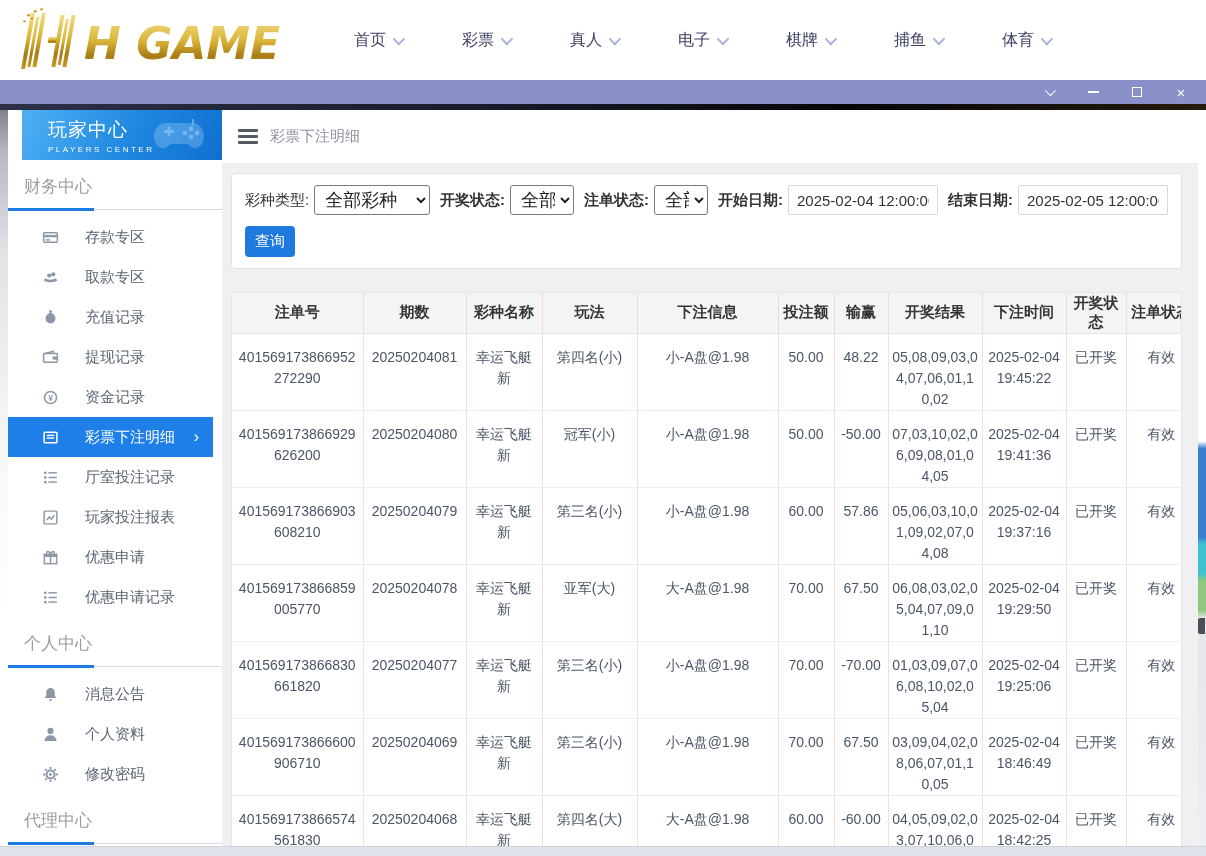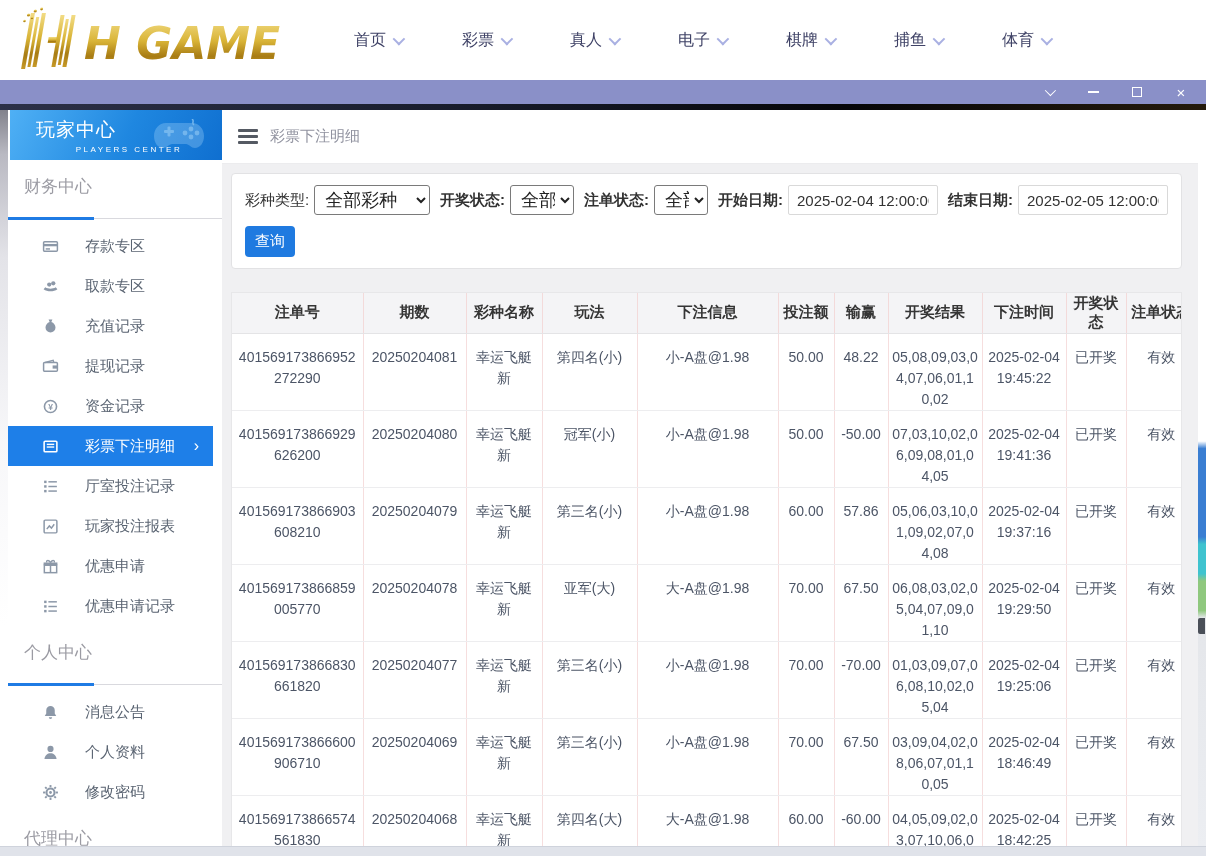--- a/index.html
+++ b/index.html
@@ -27,26 +27,26 @@
 
   
   .app { display:flex; height:736px; }
   .left-edge { width:8px; flex:none; background:linear-gradient(180deg,#82828c 0%,#b9b9c2 6%,#e3e3e8 20%,#f7f7f9 45%,#ffffff 70%); }
   .right-edge { width:8px; flex:none; position:relative;
     background:linear-gradient(180deg,#ffffff 0%,#ffffff 45%,#3a7ed2 46%,#3a7ed2 58%,#3fc3cf 59%,#3fc3cf 63%,#8fc87e 64%,#8fc87e 68%,#e4e6ea 69%,#eceef2 100%); }
   .edge-fragment { position:absolute; left:0; top:508px; width:7px; height:16px; background:#4a4f58; border-radius:2px 0 0 2px; }
 
   
   .sidebar { width:214px; flex:none; background:#fff; overflow:hidden; }
-  .sb-header { margin-left:2px; height:50px; position:relative; padding:7px 0 0 26px; color:#fff;
+  .sb-header { margin-left:14px; height:50px; position:relative; padding:7px 0 0 26px; color:#fff;
     background:linear-gradient(115deg,#4fb0f5 0%,#1f87e0 55%,#0f6fd0 100%); }
   .sb-title { font-size:19px; letter-spacing:1px; }
-  .sb-subtitle { font-size:8px; letter-spacing:2.5px; margin-top:2px;text-align:center; }
+  .sb-subtitle { font-size:8px; letter-spacing:2.5px; margin-top:2px; }
   .sb-gamepad { position:absolute; right:12px; top:9px; opacity:.55; }
-  .sb-section-title { font-size:17px; color:#9b9ba3; padding:15px 0 19px 16px; }
+  .sb-section-title { font-size:17px; color:#9b9ba3; padding:15px 0 10px 16px; }
   .sb-divider { position:relative; height:3px; margin:0 0 6px 0; }
   .sb-divider::before { content:""; position:absolute; left:0; right:0; top:1px; height:1px; background:#d9d9de; }
   .sb-divider::after { content:""; position:absolute; left:0; top:0; width:86px; height:3px; background:#1f7be4; }
   .sb-item { height:40px; display:flex; align-items:center; cursor:pointer; position:relative; color:#5a6472; }
   .sb-item .sb-icon { width:17px; height:17px; margin-left:34px; color:#8c98a8; flex:none; }
   .sb-item .sb-icon svg { width:17px; height:17px; display:block; }
   .sb-item .sb-label { font-size:15px; margin-left:26px; }
   .sb-item.active { background:#1e7fe8; color:#fff; margin-right:9px; }
   .sb-item.active .sb-icon { color:#fff; }
   .sb-item.active .sb-arrow { position:absolute; right:14px; color:#fff; font-size:16px; }

